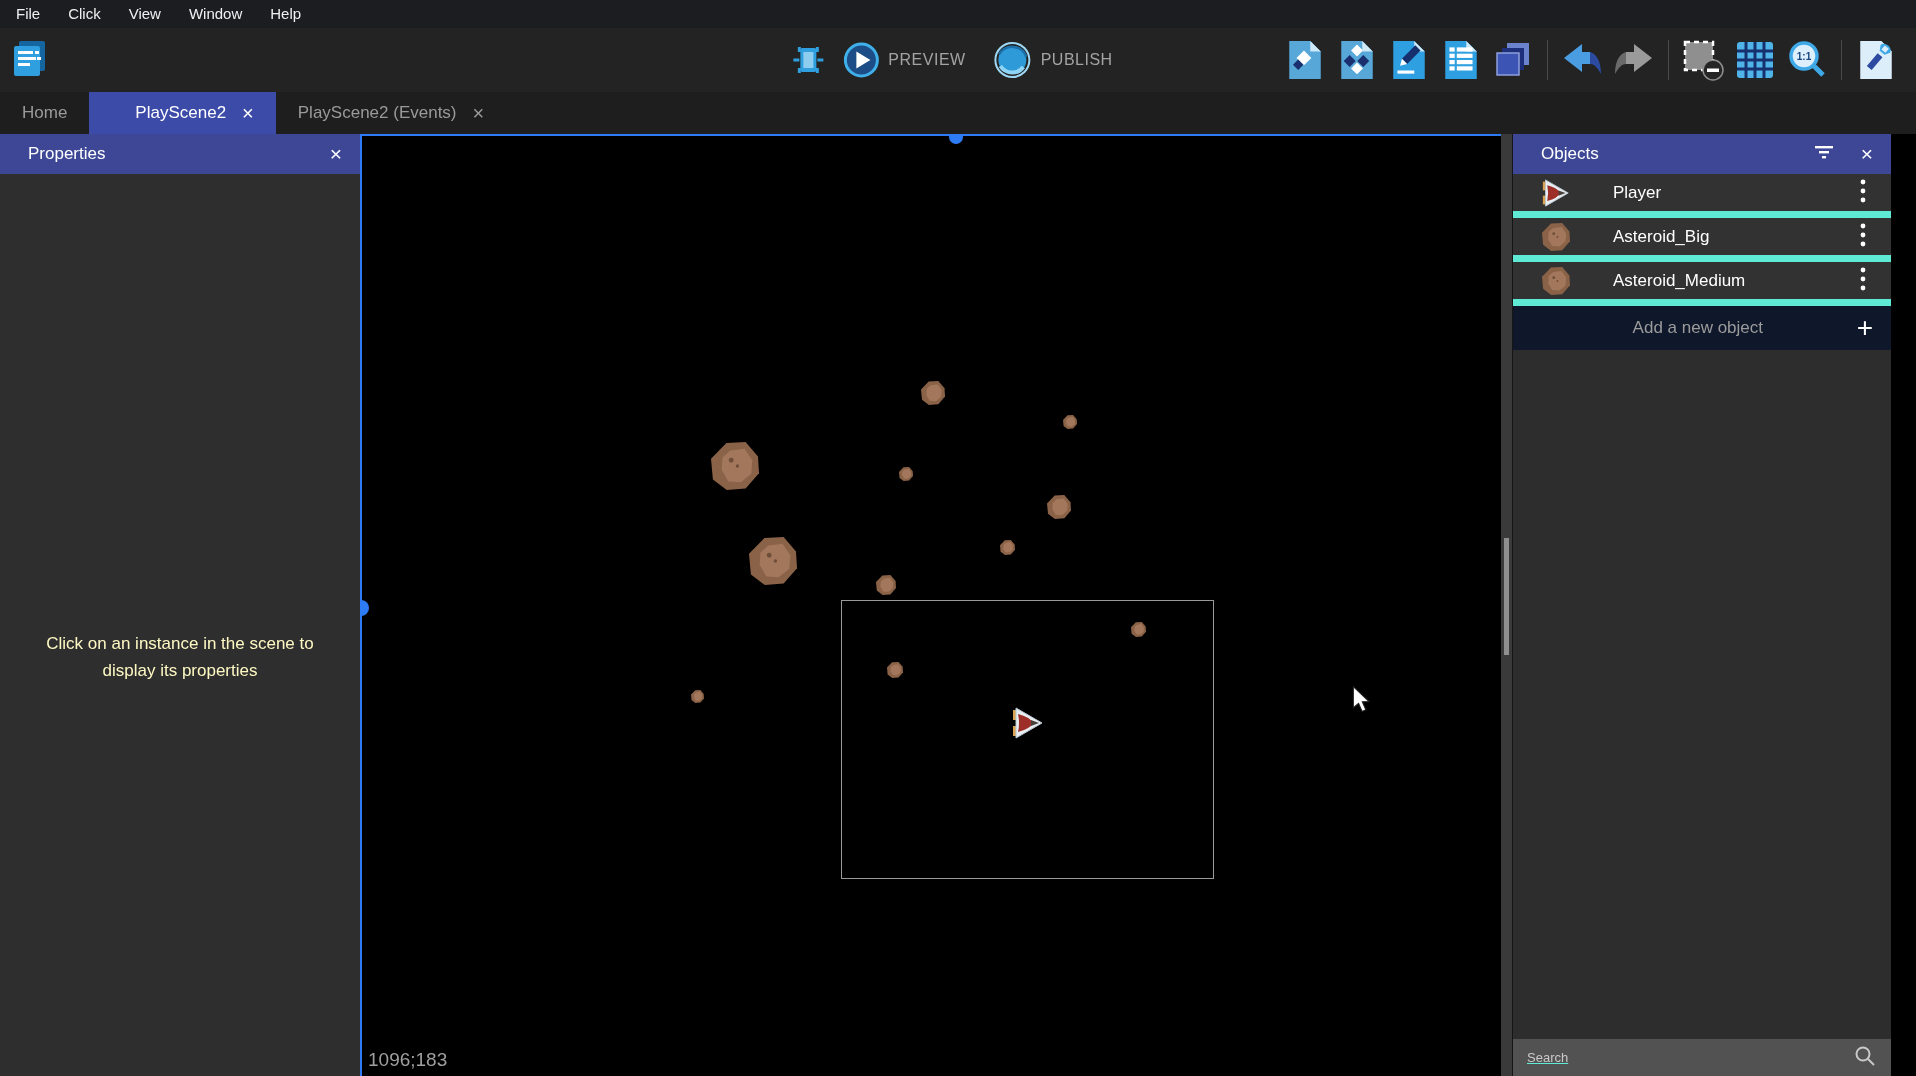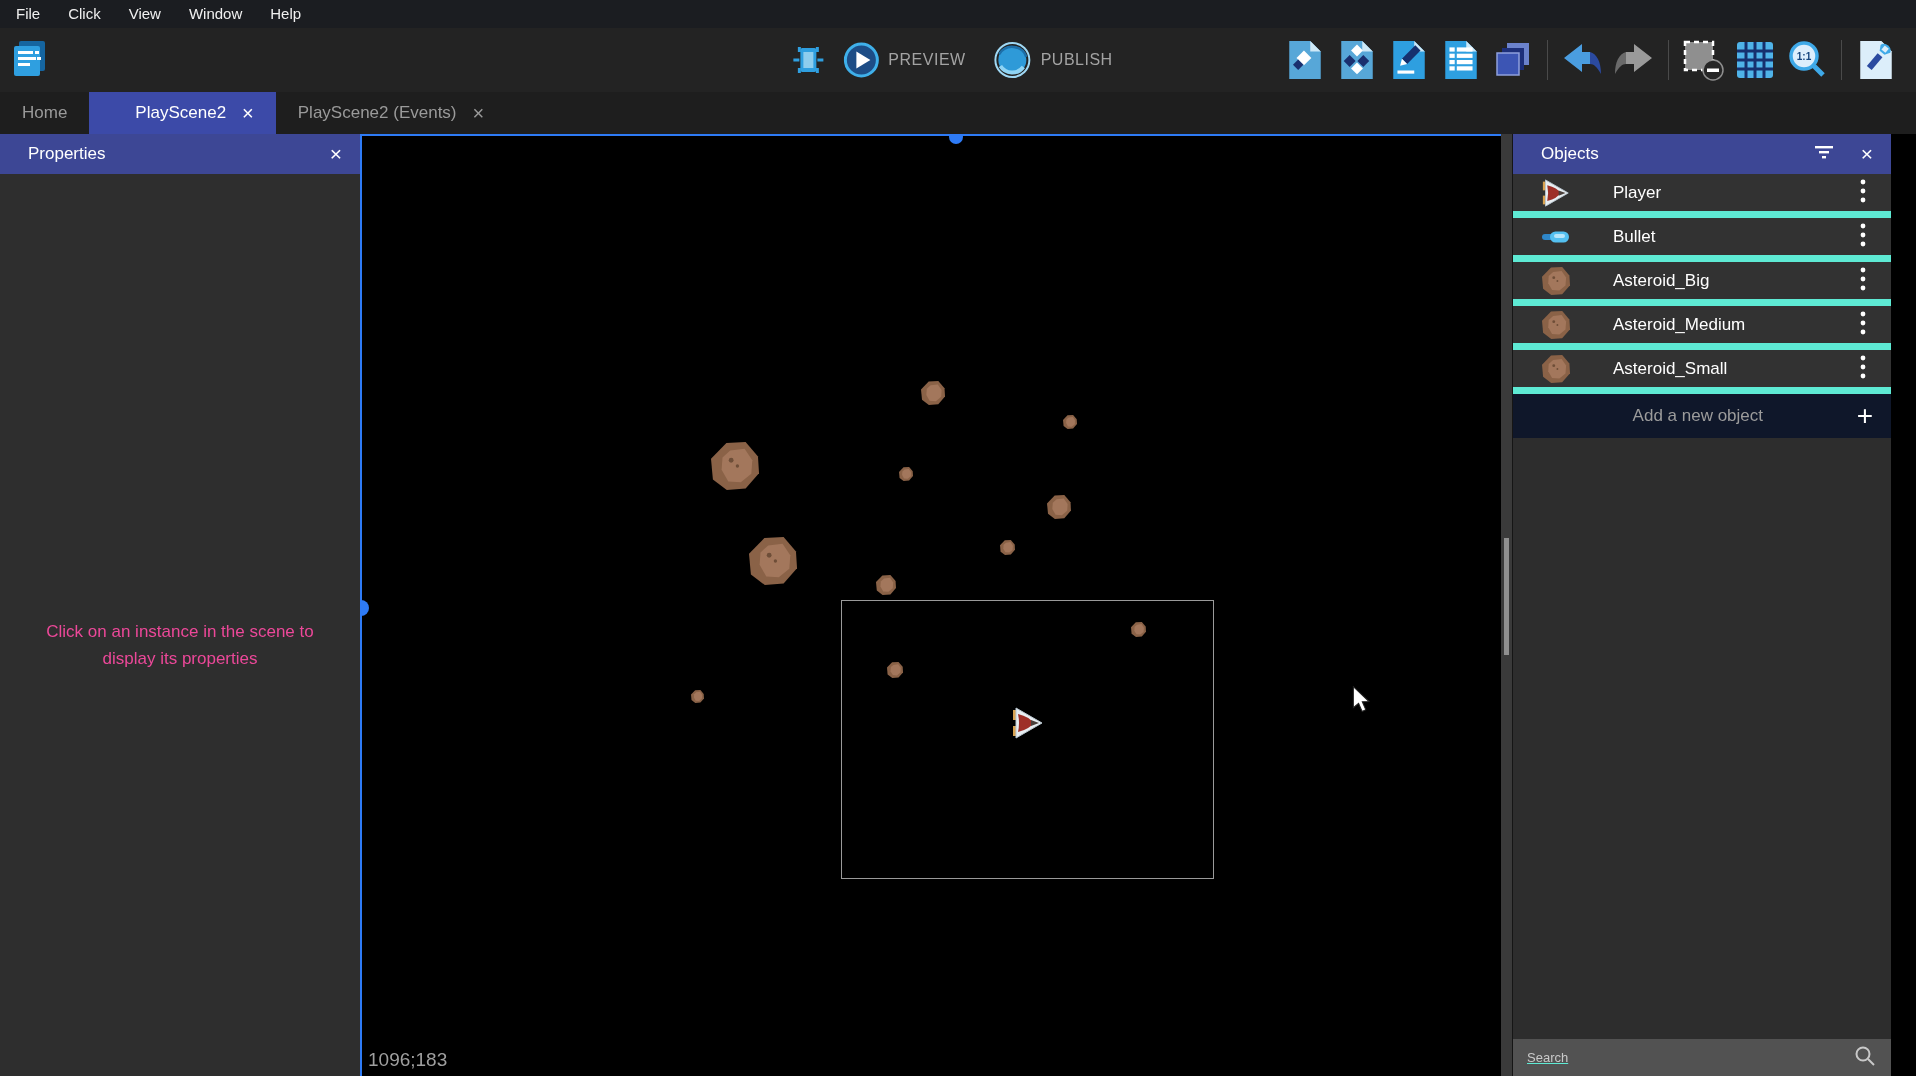--- a/index.html
+++ b/index.html
@@ -28,22 +28,22 @@
 
   
   .content { display:flex; height:942px; }
   .panel-header { height:40px; background:#3d4795; color:#fff; font-size:17px;
                   display:flex; align-items:center; padding:0 18px 0 28px; flex:none; }
   .panel-header .spacer { flex:1; }
   .hdr-x { color:#fff; font-size:21px; margin-left:26px; }
 
   .props { width:360px; background:#2e2e2e; display:flex; flex-direction:column; }
   .props-body { flex:1; position:relative; }
-  .props-msg { position:absolute; top:444px; left:0; right:0; text-align:center;
-               color:#ec4899; font-size:17px; line-height:27px; padding:0 36px; }
+  .props-msg { position:absolute; top:456px; left:0; right:0; text-align:center;
+               color:#fef9c3; font-size:17px; line-height:27px; padding:0 36px; }
 
   .canvas { position:relative; width:1141px; background:#000; overflow:hidden; }
   .edge-top { position:absolute; left:0; top:0; right:0; height:2px; background:#2e7bf6; }
   .edge-left { position:absolute; left:0; top:0; bottom:0; width:2px; background:#2e7bf6; }
   .handle { position:absolute; border-radius:50%; background:#2e7bf6; }
   .camera-rect { position:absolute; border:1px solid #9a9a9a; }
   .scene-item { position:absolute; }
   .coords { position:absolute; left:8px; bottom:5px; color:#9f9f9f; font-size:19px; }
 
   .scroll-strip { width:11px; background:#3a3a3a; position:relative; }
@@ -348,35 +348,20 @@
           <span class="obj-icon">
             <svg width="32" height="28" viewBox="0 0 36 32">
               <rect x="3" y="3" width="4" height="10" fill="#d9a352"></rect>
               <rect x="3" y="19" width="4" height="10" fill="#d9a352"></rect>
               <polygon points="6,1 32,16 6,31" fill="#e8eef2" stroke="#b9c6cf" stroke-width="1"></polygon>
               <path d="M8 7 Q20 10 23 16 Q20 22 8 25 Q10 16 8 7 Z" fill="#9e2f28"></path>
               <polygon points="21,13 29,16 21,19" fill="#4a3f3a"></polygon>
             </svg>
           </span>
           <span class="obj-label">Player</span>
-          <span class="obj-kebab"><svg width="8" height="26" viewBox="0 0 8 26">
-              <circle cx="4" cy="4" r="2.4" fill="#fff"></circle>
-              <circle cx="4" cy="13" r="2.4" fill="#fff"></circle>
-              <circle cx="4" cy="22" r="2.4" fill="#fff"></circle>
-            </svg></span>
-        </div>
-        <div class="obj-row">
-          <span class="obj-icon">
-            <svg width="30" height="14" viewBox="0 0 30 14">
-              <rect x="1" y="4" width="14" height="6" rx="3" fill="#2e86c8"></rect>
-              <rect x="9" y="1.5" width="19" height="11" rx="5.5" fill="#54c0f0"></rect>
-              <rect x="13" y="4" width="11" height="4" rx="2" fill="#b8e6fa"></rect>
-            </svg>
-          </span>
-          <span class="obj-label">Bullet</span>
           <span class="obj-kebab"><svg width="8" height="26" viewBox="0 0 8 26">
               <circle cx="4" cy="4" r="2.4" fill="#fff"></circle>
               <circle cx="4" cy="13" r="2.4" fill="#fff"></circle>
               <circle cx="4" cy="22" r="2.4" fill="#fff"></circle>
             </svg></span>
         </div>
         <div class="obj-row">
           <span class="obj-icon">
             <svg width="28" height="28" viewBox="0 0 28 28">
               <polygon points="9.0,0.6 20.2,0.0 27.4,8.4 28.0,18.2 20.2,27.2 9.2,28.0 1.1,21.8 0.0,9.8" fill="#8a6247"></polygon>
@@ -401,36 +386,20 @@
               <circle cx="15.400000000000002" cy="14" r="0.9800000000000001" fill="#6e4e38"></circle>
             </svg>
           </span>
           <span class="obj-label">Asteroid_Medium</span>
           <span class="obj-kebab"><svg width="8" height="26" viewBox="0 0 8 26">
               <circle cx="4" cy="4" r="2.4" fill="#fff"></circle>
               <circle cx="4" cy="13" r="2.4" fill="#fff"></circle>
               <circle cx="4" cy="22" r="2.4" fill="#fff"></circle>
             </svg></span>
         </div>
-        <div class="obj-row">
-          <span class="obj-icon">
-            <svg width="28" height="28" viewBox="0 0 28 28">
-              <polygon points="9.0,0.6 20.2,0.0 27.4,8.4 28.0,18.2 20.2,27.2 9.2,28.0 1.1,21.8 0.0,9.8" fill="#8a6247"></polygon>
-              <polygon points="11.2,5.0 19.6,3.9 24.1,10.6 23.5,18.5 17.4,23.5 10.1,23.0 6.2,16.2 6.7,9.0" fill="#a3775c"></polygon>
-              <circle cx="11.76" cy="10.64" r="1.4000000000000001" fill="#6e4e38"></circle>
-              <circle cx="15.400000000000002" cy="14" r="0.9800000000000001" fill="#6e4e38"></circle>
-            </svg>
-          </span>
-          <span class="obj-label">Asteroid_Small</span>
-          <span class="obj-kebab"><svg width="8" height="26" viewBox="0 0 8 26">
-              <circle cx="4" cy="4" r="2.4" fill="#fff"></circle>
-              <circle cx="4" cy="13" r="2.4" fill="#fff"></circle>
-              <circle cx="4" cy="22" r="2.4" fill="#fff"></circle>
-            </svg></span>
-        </div>
       </div>
     <div class="add-row">
       <span class="add-label">Add a new object</span>
       <span class="add-plus">+</span>
     </div>
     <div class="obj-fill"></div>
     <div class="search-bar">
       <input class="search-input" placeholder="Search" style="">
       <span>
         <svg width="24" height="24" viewBox="0 0 24 24">

